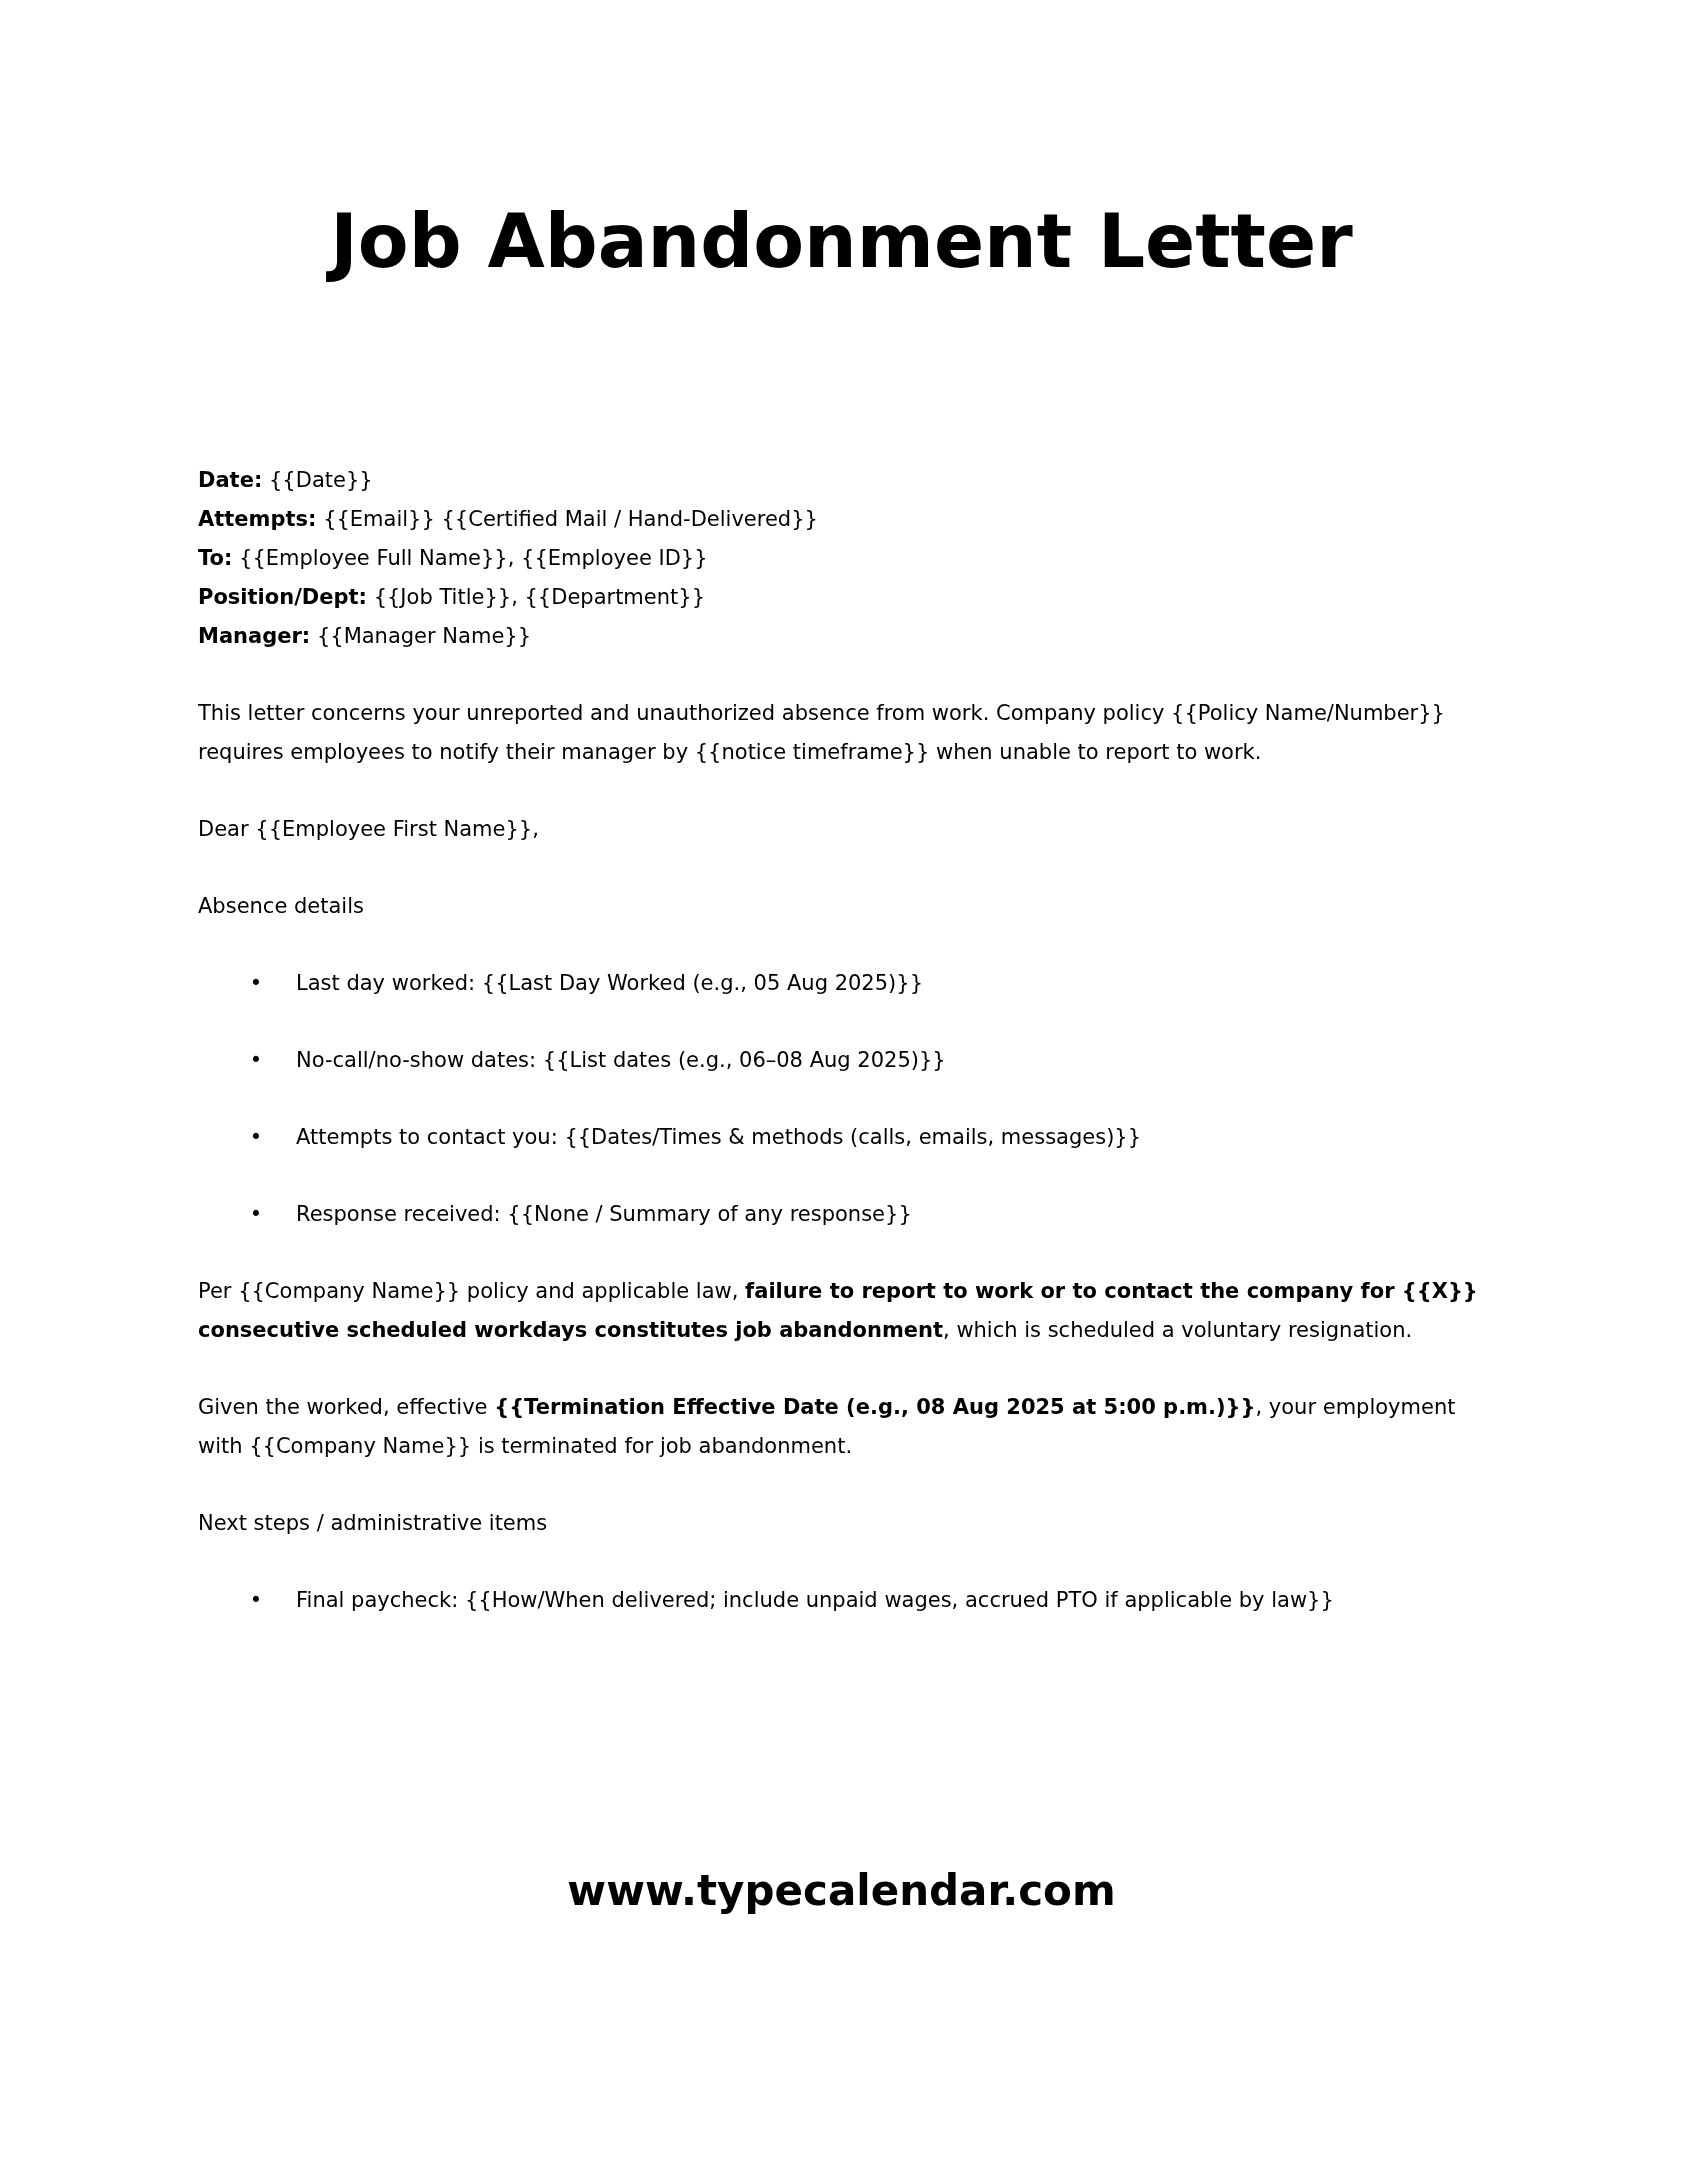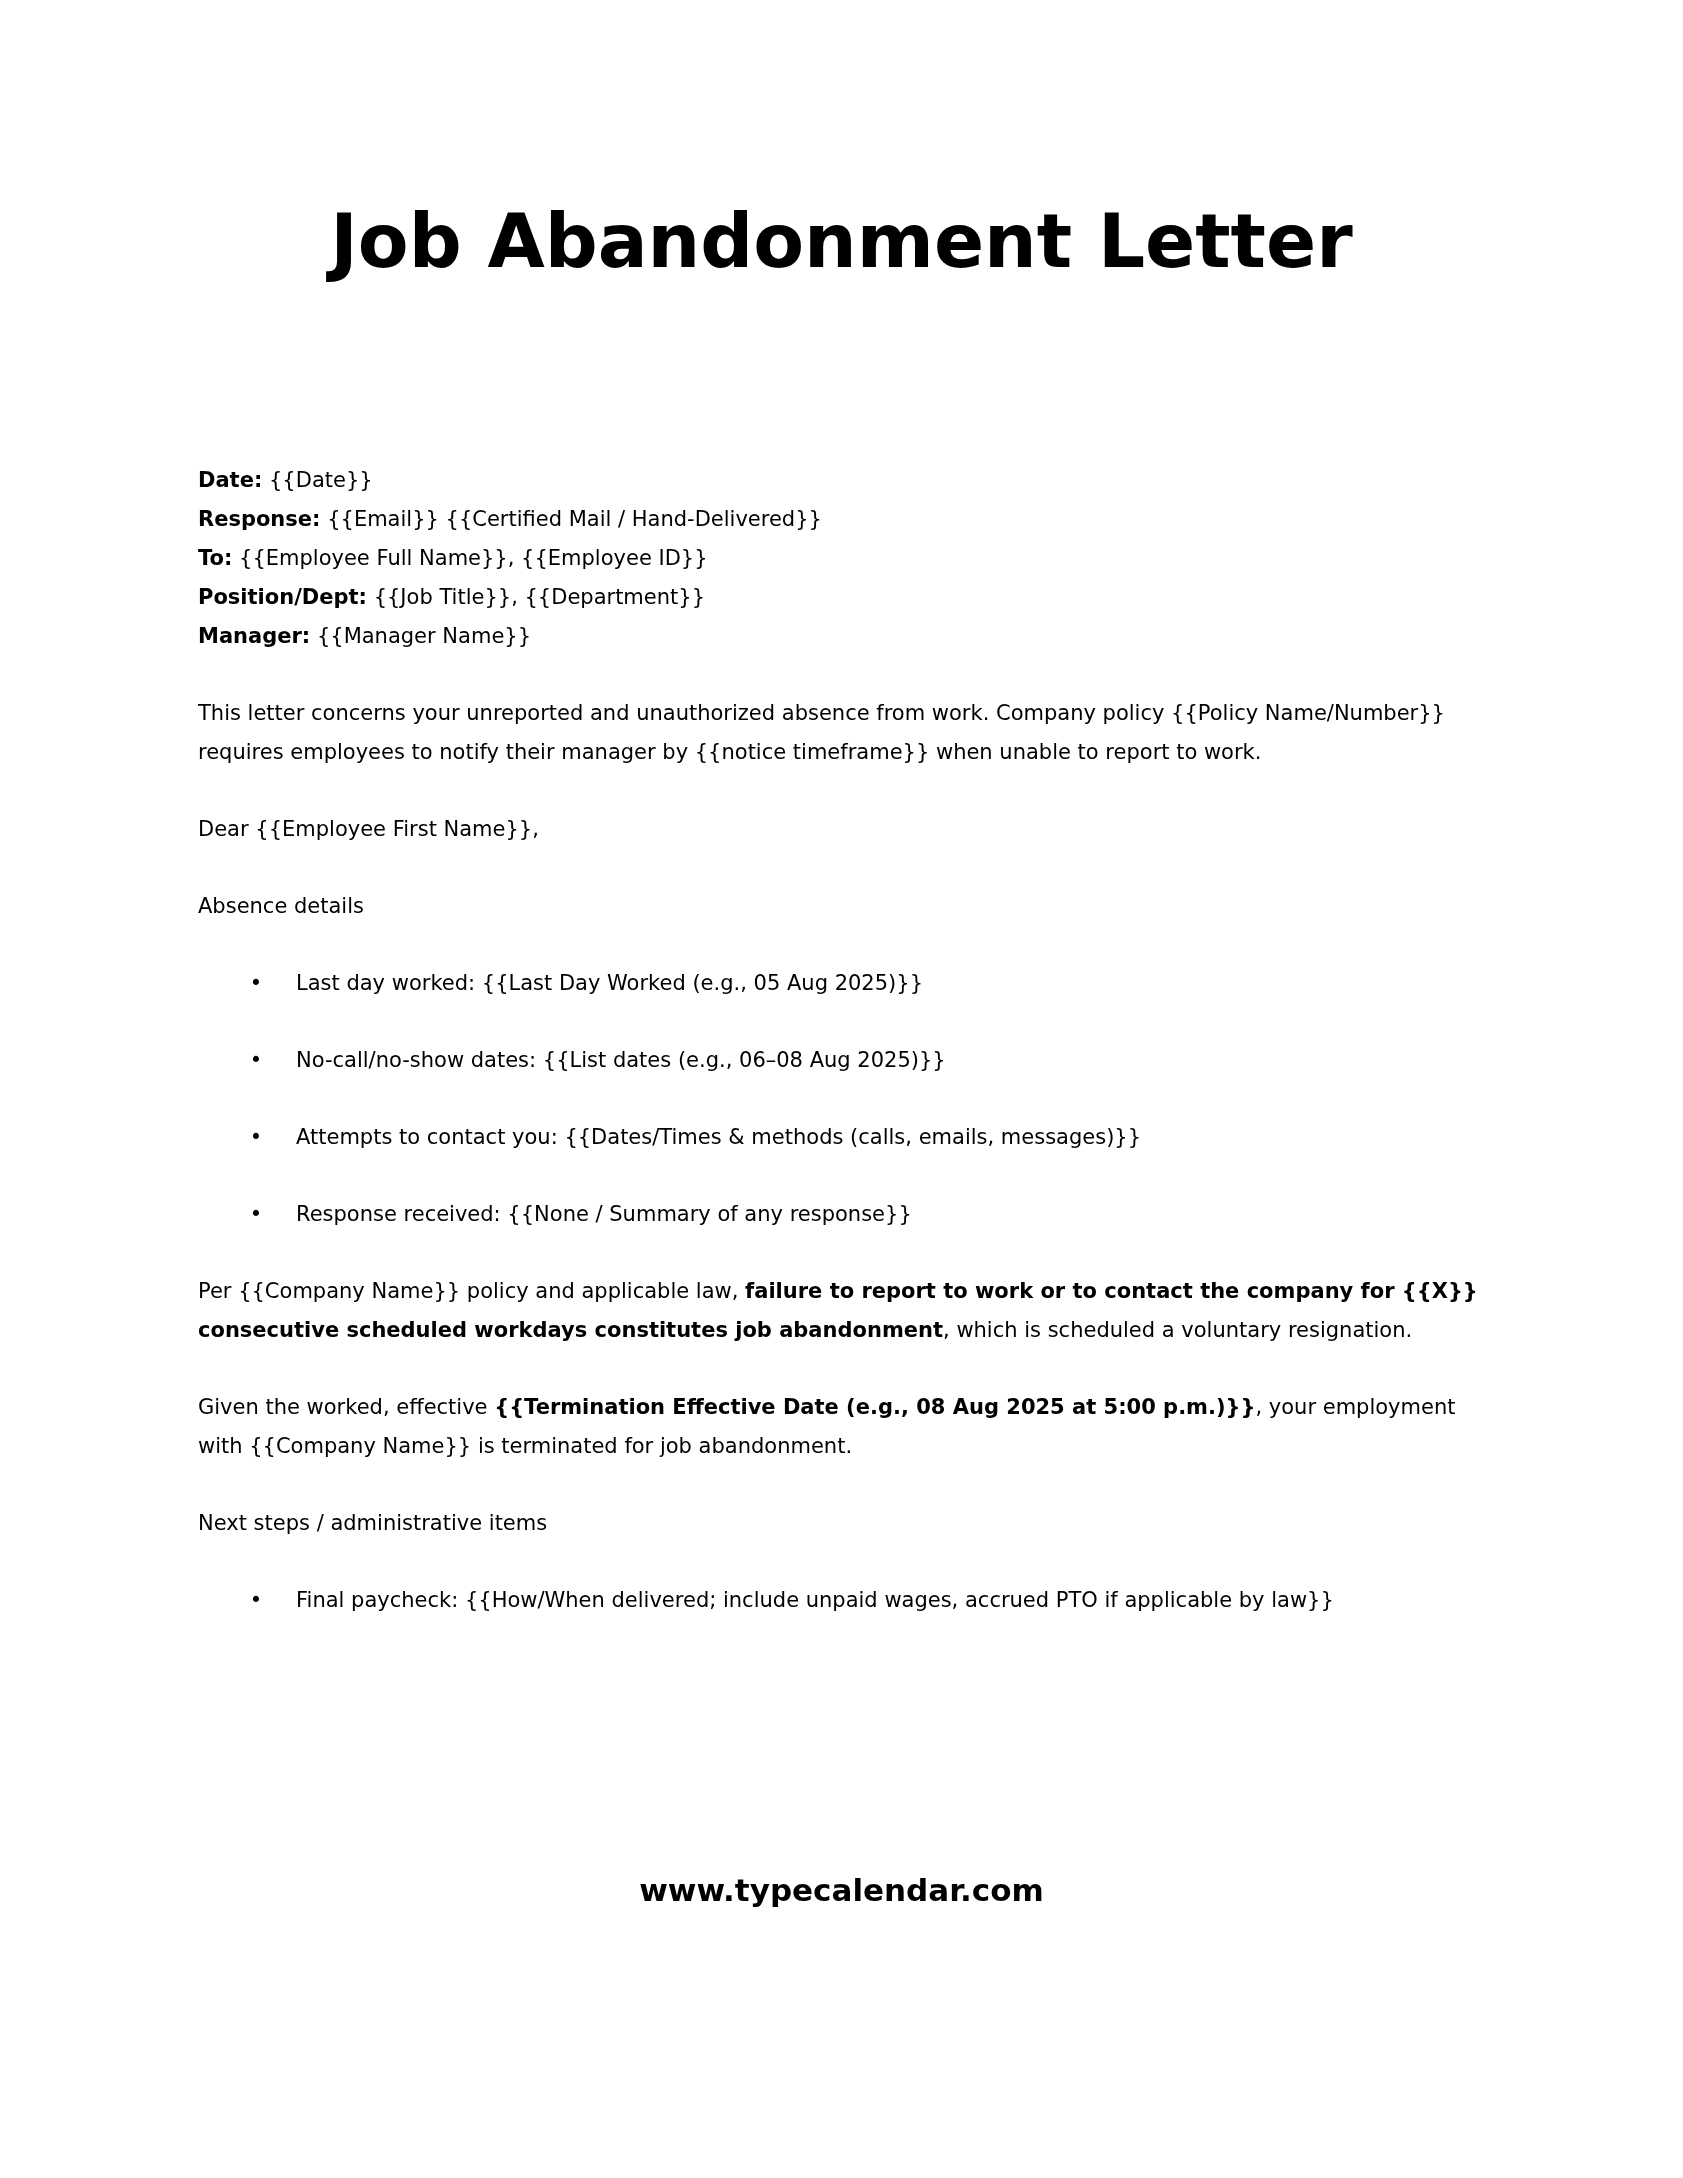--- a/index.html
+++ b/index.html
@@ -68,39 +68,39 @@
       top: 0;
       width: 20px;
       text-align: center;
     }
     .footer-link {
       position: absolute;
       left: 0;
       top: 1871px;
       width: 1683px;
       text-align: center;
-      font-size: 31px;
+      font-size: 42px;
       font-weight: bold;
       line-height: 39px;
       color: #000000;
       text-decoration: none;
     }
   </style>
 </head>
 <body>
 
 <div class="page">
 
   <h1 class="title">Job Abandonment Letter</h1>
 
   <div class="content">
 
     <div class="header-block">
       <p><span class="b">Date:</span> <span>{{Date}}</span></p>
-      <p><span class="b">Response:</span> <span>{{Email}} {{Certified Mail / Hand-Delivered}}</span></p>
+      <p><span class="b">Attempts:</span> <span>{{Email}} {{Certified Mail / Hand-Delivered}}</span></p>
       <p><span class="b">To:</span> <span>{{Employee Full Name}}, {{Employee ID}}</span></p>
       <p><span class="b">Position/Dept:</span> <span>{{Job Title}}, {{Department}}</span></p>
       <p><span class="b">Manager:</span> <span>{{Manager Name}}</span></p>
     </div>
 
     <p class="para">This letter concerns your unreported and unauthorized absence from work. Company policy {{Policy Name/Number}} requires employees to notify their manager by {{notice timeframe}} when unable to report to work.</p>
 
     <p class="para">Dear {{Employee First Name}},</p>
 
     <p class="section-heading">Absence details</p>

